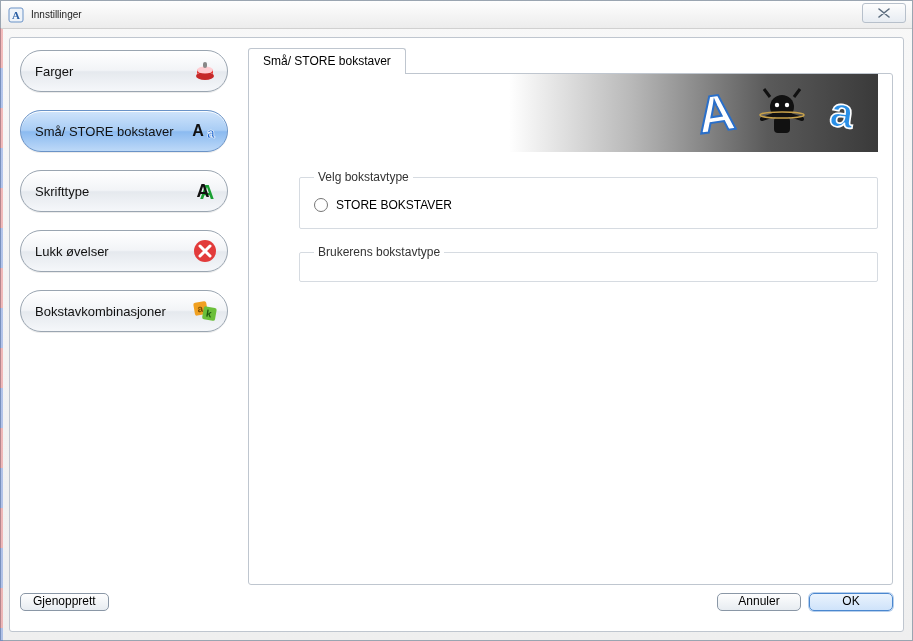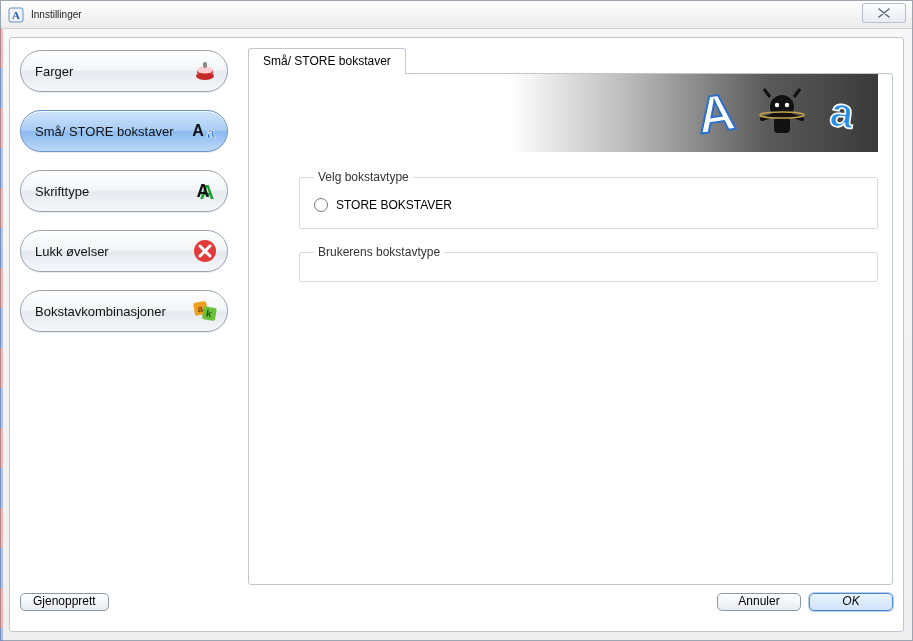--- a/index.html
+++ b/index.html
@@ -164,21 +164,20 @@
       border-radius: 5px;
       background: linear-gradient(#fefefe,#e7ecf1);
       font-size: 12px;
       cursor: pointer;
       display:inline-flex;align-items:flex-start;justify-content:center;
     }
     .btn.primary {
       border-color: #4a87cf;
       box-shadow: 0 0 0 1px rgba(74,135,207,0.4);
       background: linear-gradient(#eaf3fd,#cfe3fa);
-      font-style: italic;
     }
     .spacer { flex: 1; }
     .left-edge {
       position: absolute;
       left: 0; top: 28px; bottom: 0; width: 3px;
       background: repeating-linear-gradient(180deg,#e84b4b 0 40px,#3a6bd6 40px 80px);
       opacity: 0.35;
     }
   </style>
 </head>

